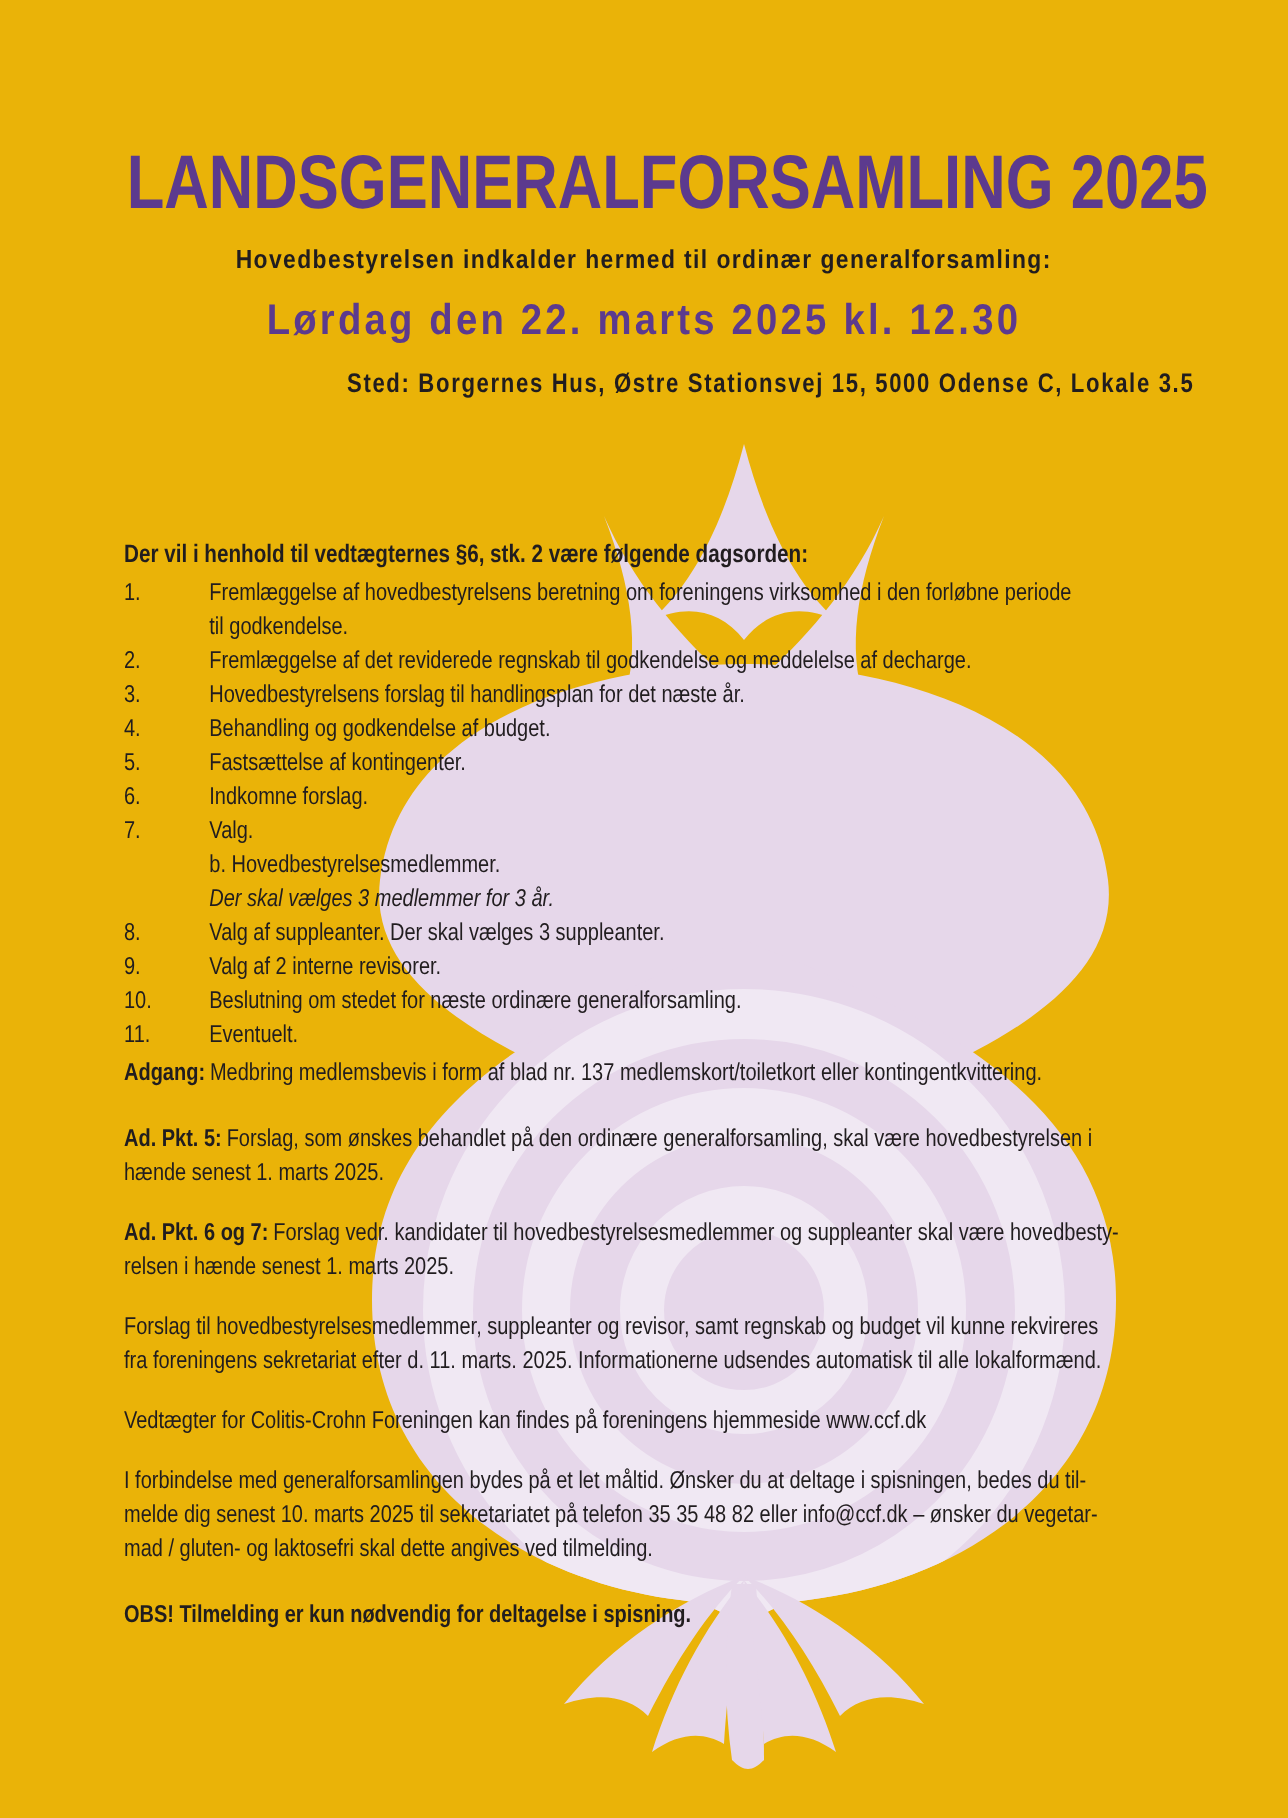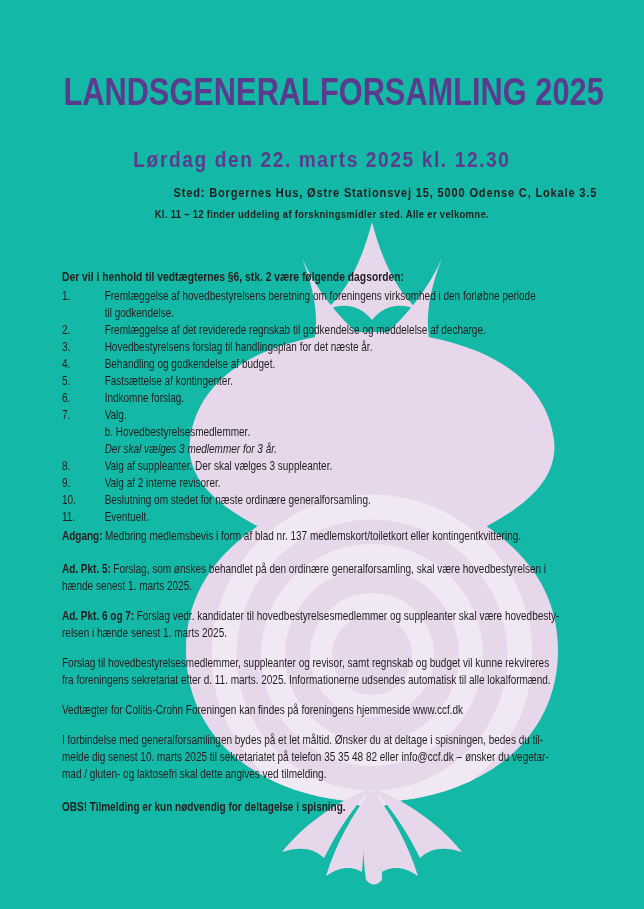--- a/index.html
+++ b/index.html
@@ -1,18 +1,18 @@
 <!DOCTYPE html>
 <html><head>
 <meta charset="utf-8">
 <style>
   html,body{margin:0;padding:0;background:#f2eef5;}
   .page{
     position:relative;width:644px;height:909px;overflow:hidden;
-    background:#14b8a6;color:#211d1f;
+    background:#eab308;color:#211d1f;
     font-family:"Liberation Sans", sans-serif;
   }
   .watermark{position:absolute;left:0;top:0;width:644px;height:909px;z-index:0;}
   .header-line{position:absolute;left:0;width:100%;text-align:center;margin:0;z-index:1;}
   .sq{display:inline-block;white-space:nowrap;}
   .title{top:71px;}
   .title .sq{font-size:38px;font-weight:bold;color:#5c3a8e;transform:scaleX(0.81);transform-origin:50% 0;}
   .subtitle{top:121px;}
   .subtitle .sq{font-size:13px;font-weight:bold;letter-spacing:0.8px;transform:scaleX(0.88);transform-origin:50% 0;}
   .date{top:148px;}
@@ -67,28 +67,28 @@
       <path d="M372 790 C352 814 336 844 326 876 C340 866 352 866 362 872 C364 842 368 812 372 790 Z" fill="#e6d7ea"></path>
       <path d="M366 792 C362 822 362 852 366 880 C372 886 376 886 382 880 C382 852 380 822 378 792 Z" fill="#e6d7ea"></path>
       <path d="M372 790 C392 814 408 844 418 876 C404 866 392 866 382 872 C380 842 376 812 372 790 Z" fill="#e6d7ea"></path>
       <path d="M372 788 C404 800 438 822 462 852 C444 846 430 848 420 858 C406 830 390 806 372 788 Z" fill="#e6d7ea"></path>
     </g>
   </svg>
 
   <p class="header-line title">
     <span class="sq">LANDSGENERALFORSAMLING 2025</span>
   </p>
+  <p class="header-line subtitle">
+    <span class="sq">Hovedbestyrelsen indkalder hermed til ordinær generalforsamling:</span>
+  </p>
   <p class="header-line date">
     <span class="sq">Lørdag den 22. marts 2025 kl. 12.30</span>
   </p>
   <p class="header-line sted">
     <span class="sq">Sted: Borgernes Hus, Østre Stationsvej 15, 5000 Odense C, Lokale 3.5</span>
-  </p>
-  <p class="header-line kl">
-    <span class="sq">Kl. 11 – 12 finder uddeling af forskningsmidler sted. Alle er velkomne.</span>
   </p>
 
   <div class="content">
     <p class="agenda-heading">Der vil i henhold til vedtægternes §6, stk. 2 være følgende dagsorden:</p>
 
     <ol class="agenda">
       <li class="agenda-item">
         <span class="num">1.</span>
         <span class="cell"><span class="txt">Fremlæggelse af hovedbestyrelsens beretning om foreningens virksomhed i den forløbne periode
 til godkendelse.</span></span>

